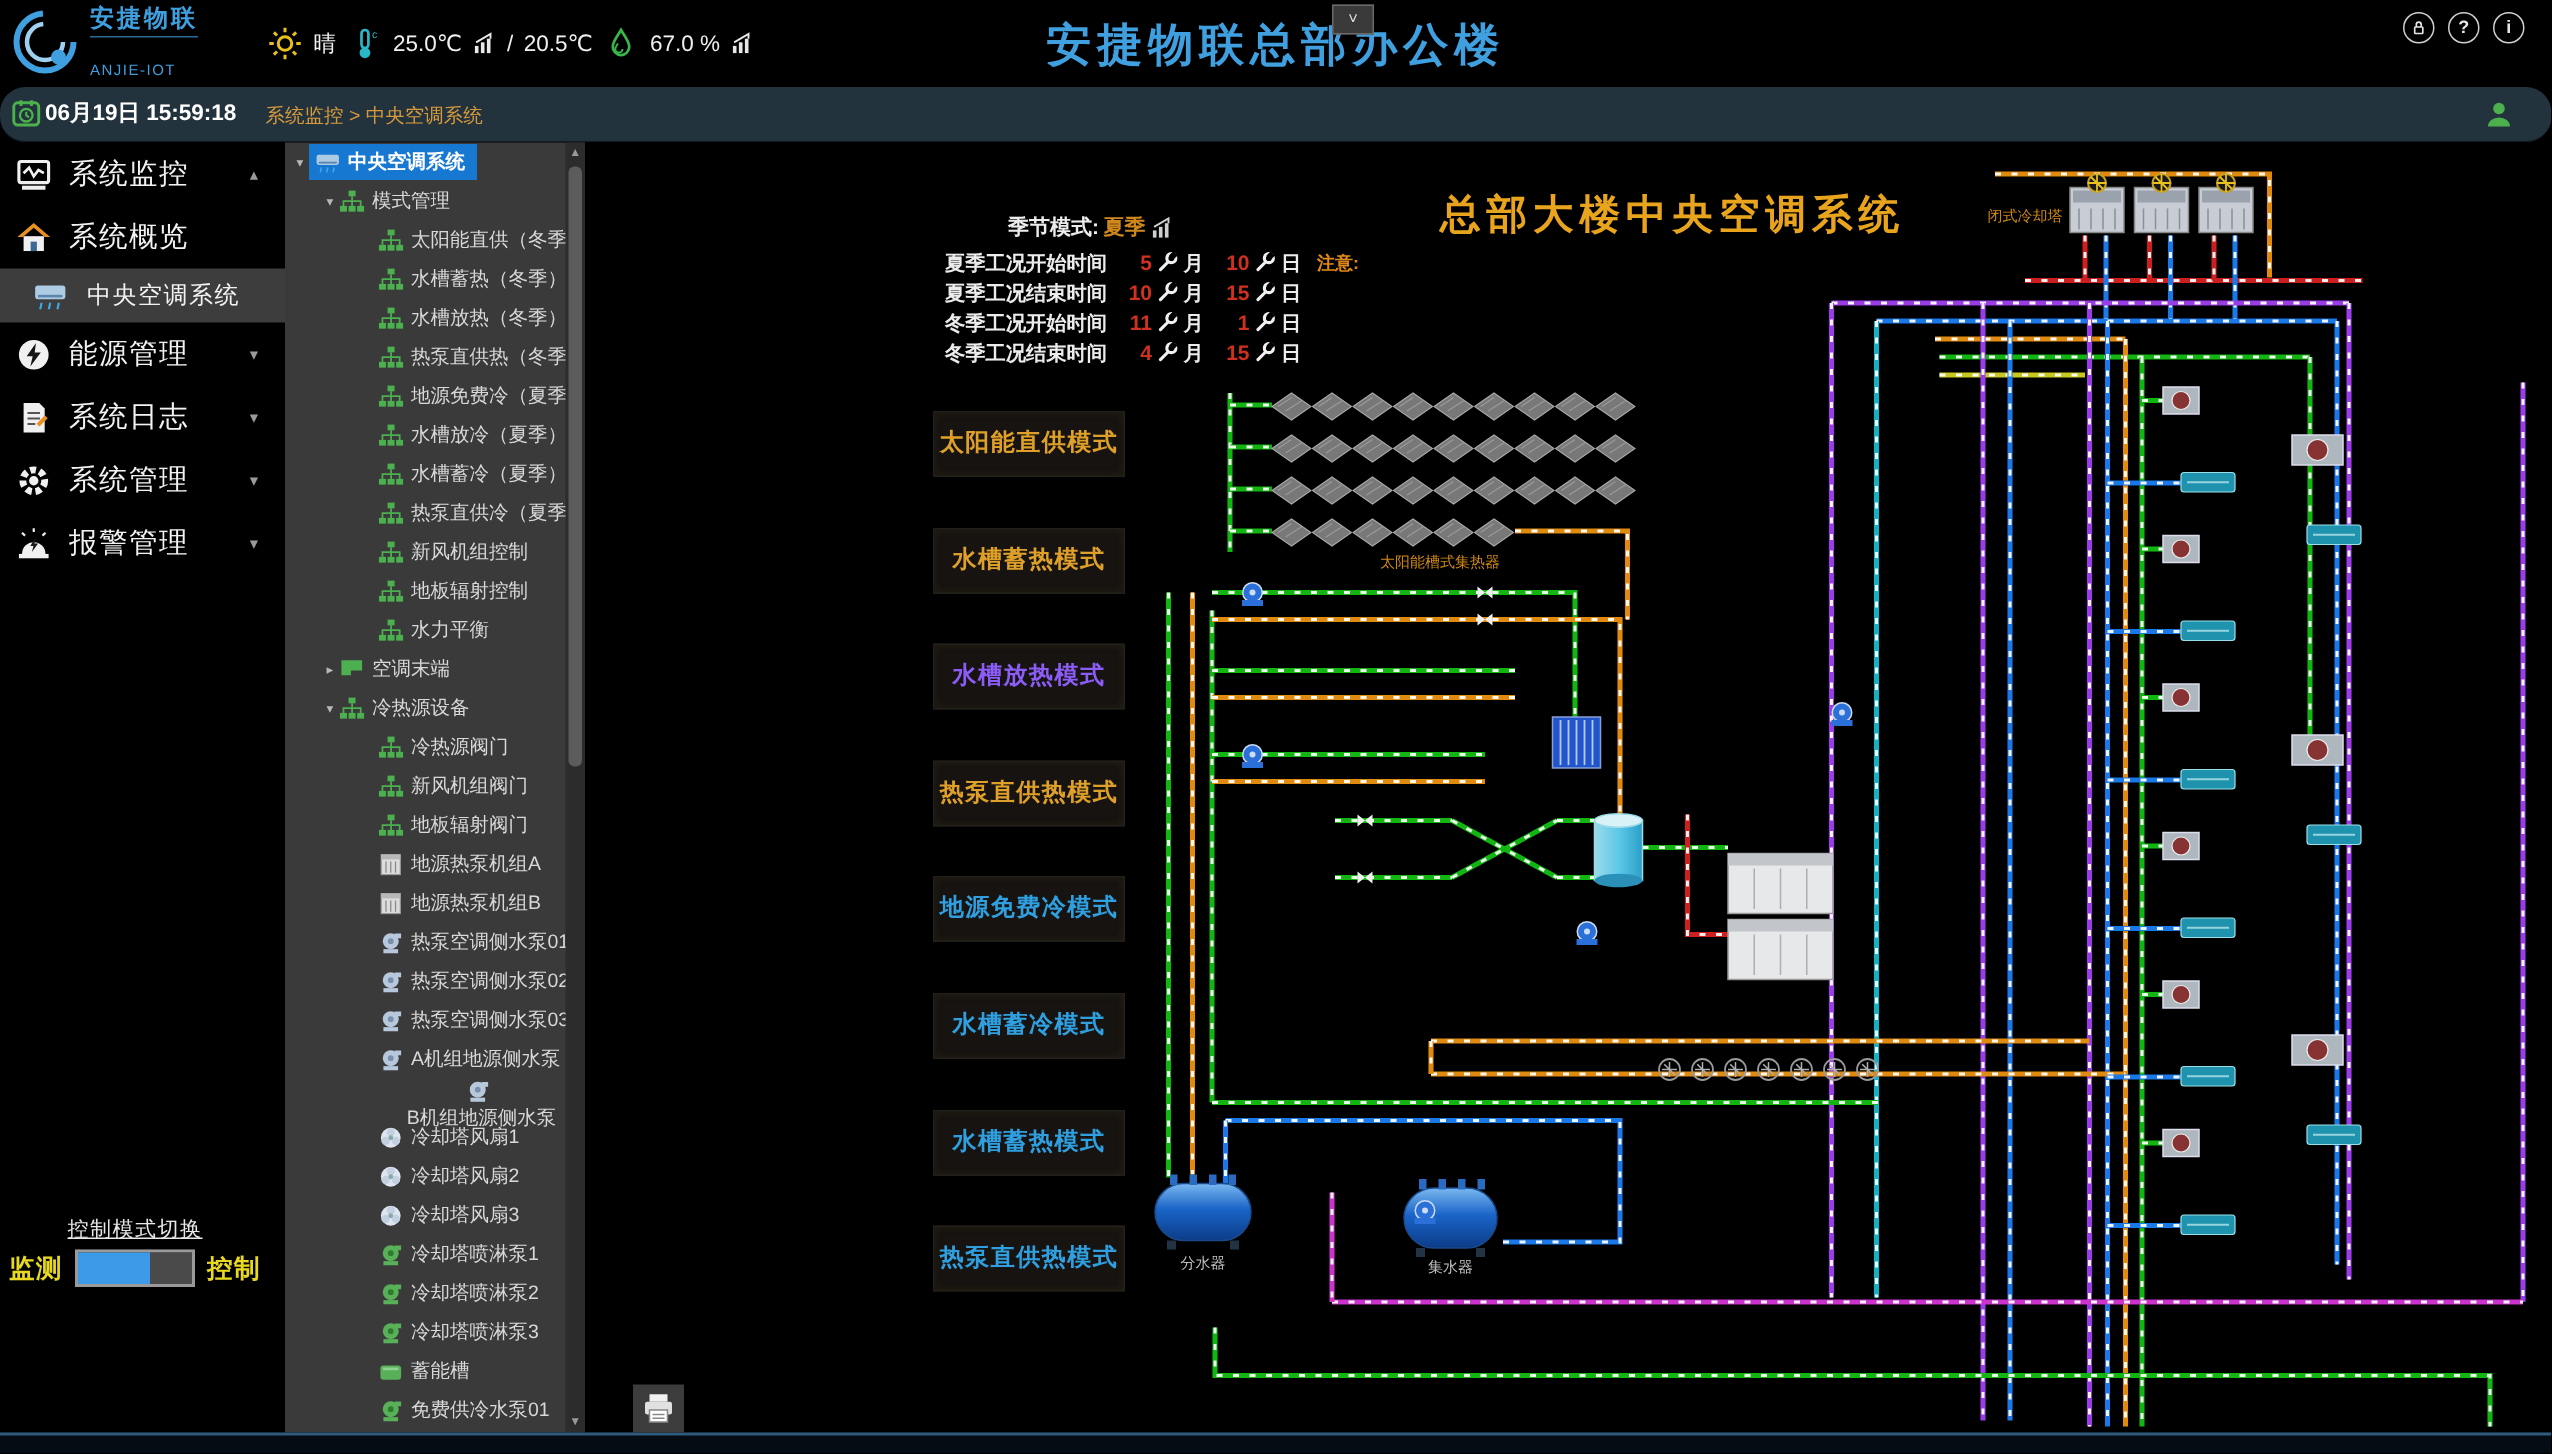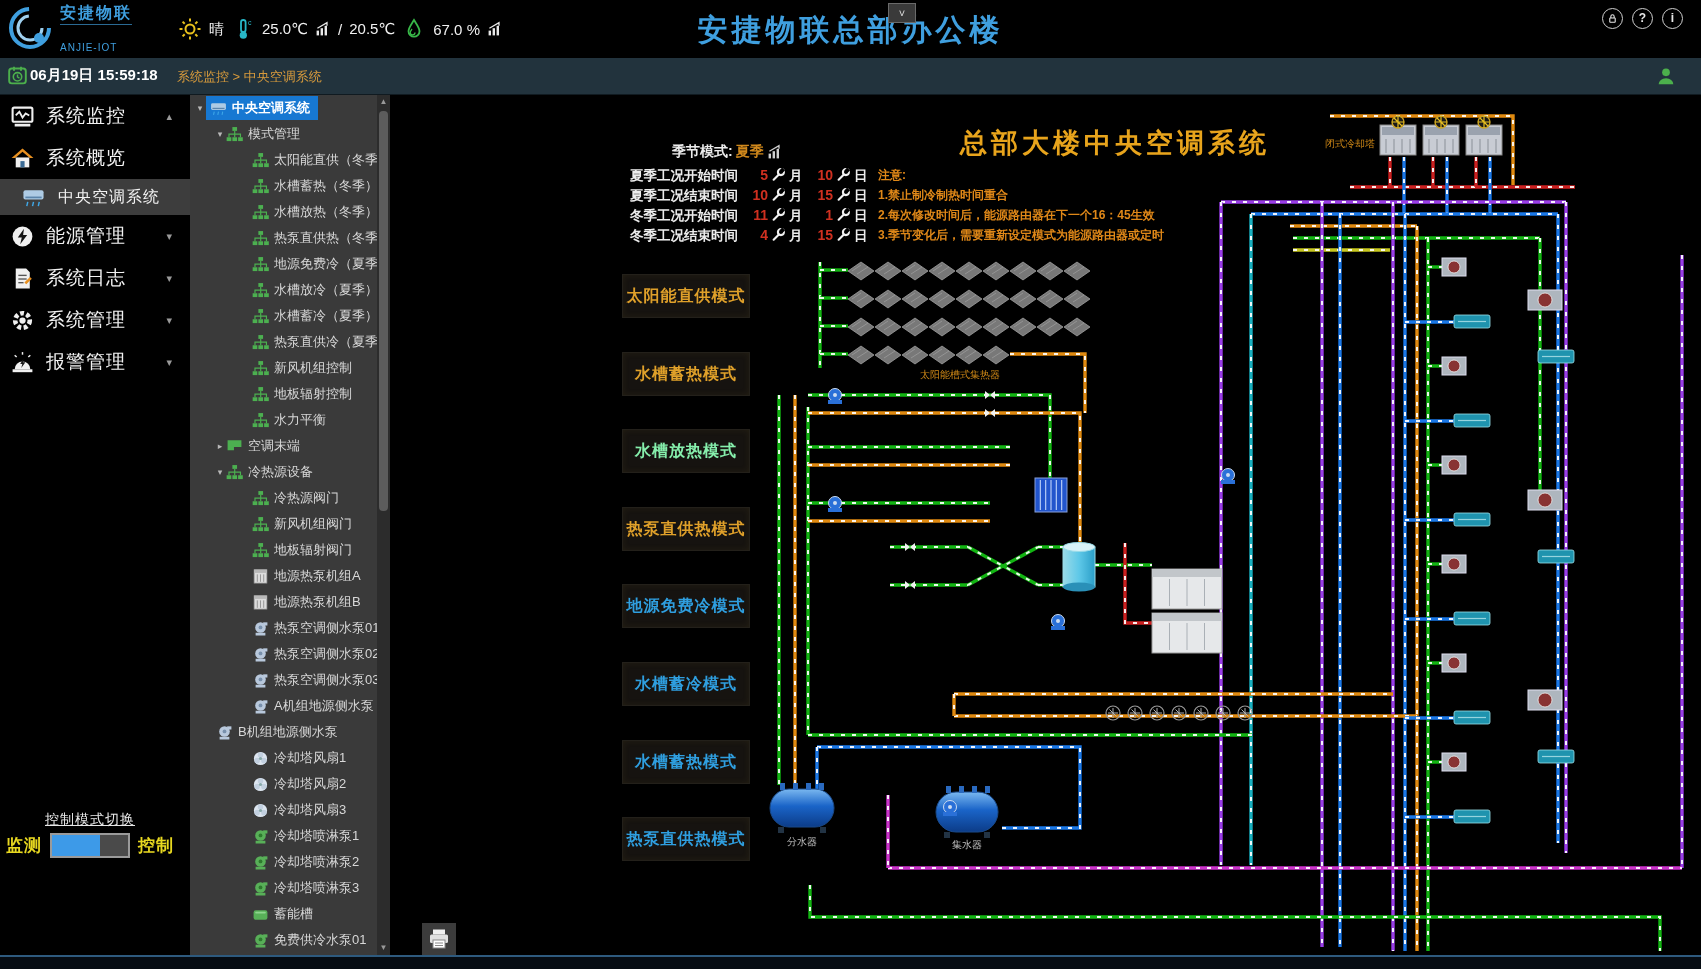--- a/index.html
+++ b/index.html
@@ -17,21 +17,21 @@
   .weather{position:absolute;left:178px;top:0;height:58px;display:flex;align-items:center;gap:7px;color:#f0f0f0;font-size:15px;}
   .wicon{width:24px;height:24px;display:inline-block;}
   .wicon.small{width:16px;height:16px;}
   .htitle{position:absolute;left:0;right:0;top:10px;text-align:center;color:#3f9fdf;font-size:30px;font-weight:bold;letter-spacing:4px;}
   .hdrop{position:absolute;left:888px;top:3px;width:28px;height:20px;background:#3a3a3a;border:1px solid #6a6a6a;color:#ddd;font-size:11px;text-align:center;line-height:18px;}
   .winicons{position:absolute;right:18px;top:8px;display:flex;gap:9px;}
   .winicon{width:21px;height:21px;border:1.5px solid #cfcfcf;border-radius:50%;color:#e8e8e8;font-size:12px;font-weight:bold;text-align:center;line-height:19px;}
   .winicon svg{width:13px;height:13px;margin-top:3px;}
 
   
-  .statusbar{position:absolute;left:0;top:58px;width:1701px;height:37px;background:#22333d;border-bottom:1px solid #101a20;}
+  .statusbar{position:absolute;left:0;top:58px;width:1701px;height:37px;background:#22333d;border-bottom:1px solid #101a20;border-radius:17px;}
   .sb-date{position:absolute;left:30px;top:8px;color:#fff;font-size:15px;font-weight:bold;}
   .sb-cal{position:absolute;left:7px;top:7px;width:21px;height:21px;}
   .sb-crumb{position:absolute;left:177px;top:10px;color:#d89b3c;font-size:13px;}
   .sb-user{position:absolute;right:24px;top:7px;width:22px;height:22px;}
 
   
   .sidebar{position:absolute;left:0;top:95px;width:190px;height:860px;background:#000;}
   .side-item{position:relative;height:42px;display:flex;align-items:center;cursor:pointer;}
   .side-item .sicon{width:25px;height:25px;margin-left:10px;}
   .side-item .slabel{color:#f2f2f2;font-size:19px;margin-left:11px;letter-spacing:1px;white-space:nowrap;}
@@ -559,21 +559,21 @@
         </div>
         <div class="trow" style="padding-left: 62px;">
           <span class="ticon"><svg viewBox="0 0 16 16">
               <circle cx="8" cy="7" r="5" fill="#b8c8dc"></circle>
               <rect x="3.4" y="12" width="9.2" height="2.6" fill="#b8c8dc"></rect>
               <rect x="10.5" y="2.2" width="4" height="3" fill="#b8c8dc"></rect>
               <circle cx="8" cy="7" r="1.8" fill="#7890ac"></circle>
             </svg></span>
           <span class="tlabel">A机组地源侧水泵</span>
         </div>
-        <div class="trow" style="padding-left: 26px;">
+        <div class="trow" style="padding-left: 62px; flex-direction: column;">
           <span class="ticon"><svg viewBox="0 0 16 16">
               <circle cx="8" cy="7" r="5" fill="#b8c8dc"></circle>
               <rect x="3.4" y="12" width="9.2" height="2.6" fill="#b8c8dc"></rect>
               <rect x="10.5" y="2.2" width="4" height="3" fill="#b8c8dc"></rect>
               <circle cx="8" cy="7" r="1.8" fill="#7890ac"></circle>
             </svg></span>
           <span class="tlabel">B机组地源侧水泵</span>
         </div>
         <div class="trow" style="padding-left: 62px;">
           <span class="ticon"><svg viewBox="0 0 16 16">
@@ -1237,30 +1237,25 @@
                 <path d="M3.5 17 L10.5 10" stroke="#f0f0f0" stroke-width="2.8" stroke-linecap="round"></path>
                 <circle cx="13.2" cy="6.8" r="4" fill="none" stroke="#f0f0f0" stroke-width="2.8"></circle>
                 <rect x="12.2" y="1.8" width="5.4" height="5.4" fill="#000" transform="rotate(45 14.9 4.5)"></rect>
               </svg></span>
             <span class="unit">日</span>
           </div>
         </div>
     </div>
     <div class="notes">
       <div>注意:</div>
-      <div id="notes-lines">
-          <div>1.禁止制冷制热时间重合</div>
-          <div>2.每次修改时间后，能源路由器在下一个16：45生效</div>
-          <div>3.季节变化后，需要重新设定模式为能源路由器或定时</div>
-        </div>
     </div>
     <div class="modes" id="modes">
         <div class="mode-btn" style="top: 179px; color: rgb(223, 160, 42);">太阳能直供模式</div>
         <div class="mode-btn" style="top: 256.6px; color: rgb(223, 160, 42);">水槽蓄热模式</div>
-        <div class="mode-btn" style="top: 334.2px; color: #86efac;">水槽放热模式</div>
+        <div class="mode-btn" style="top: 334.2px; color: #8b5cf6;">水槽放热模式</div>
         <div class="mode-btn" style="top: 411.8px; color: rgb(223, 160, 42);">热泵直供热模式</div>
         <div class="mode-btn" style="top: 489.4px; color: rgb(47, 159, 224);">地源免费冷模式</div>
         <div class="mode-btn" style="top: 567px; color: rgb(47, 159, 224);">水槽蓄冷模式</div>
         <div class="mode-btn" style="top: 644.6px; color: rgb(47, 159, 224);">水槽蓄热模式</div>
         <div class="mode-btn" style="top: 722.2px; color: rgb(47, 159, 224);">热泵直供热模式</div>
       </div>
     <div class="printer">
       <svg viewBox="0 0 24 24">
           <rect x="6" y="2.5" width="12" height="5" fill="#f0f0f0"></rect>
           <rect x="3" y="7.5" width="18" height="8.5" rx="1.5" fill="#e0e0e0"></rect>

